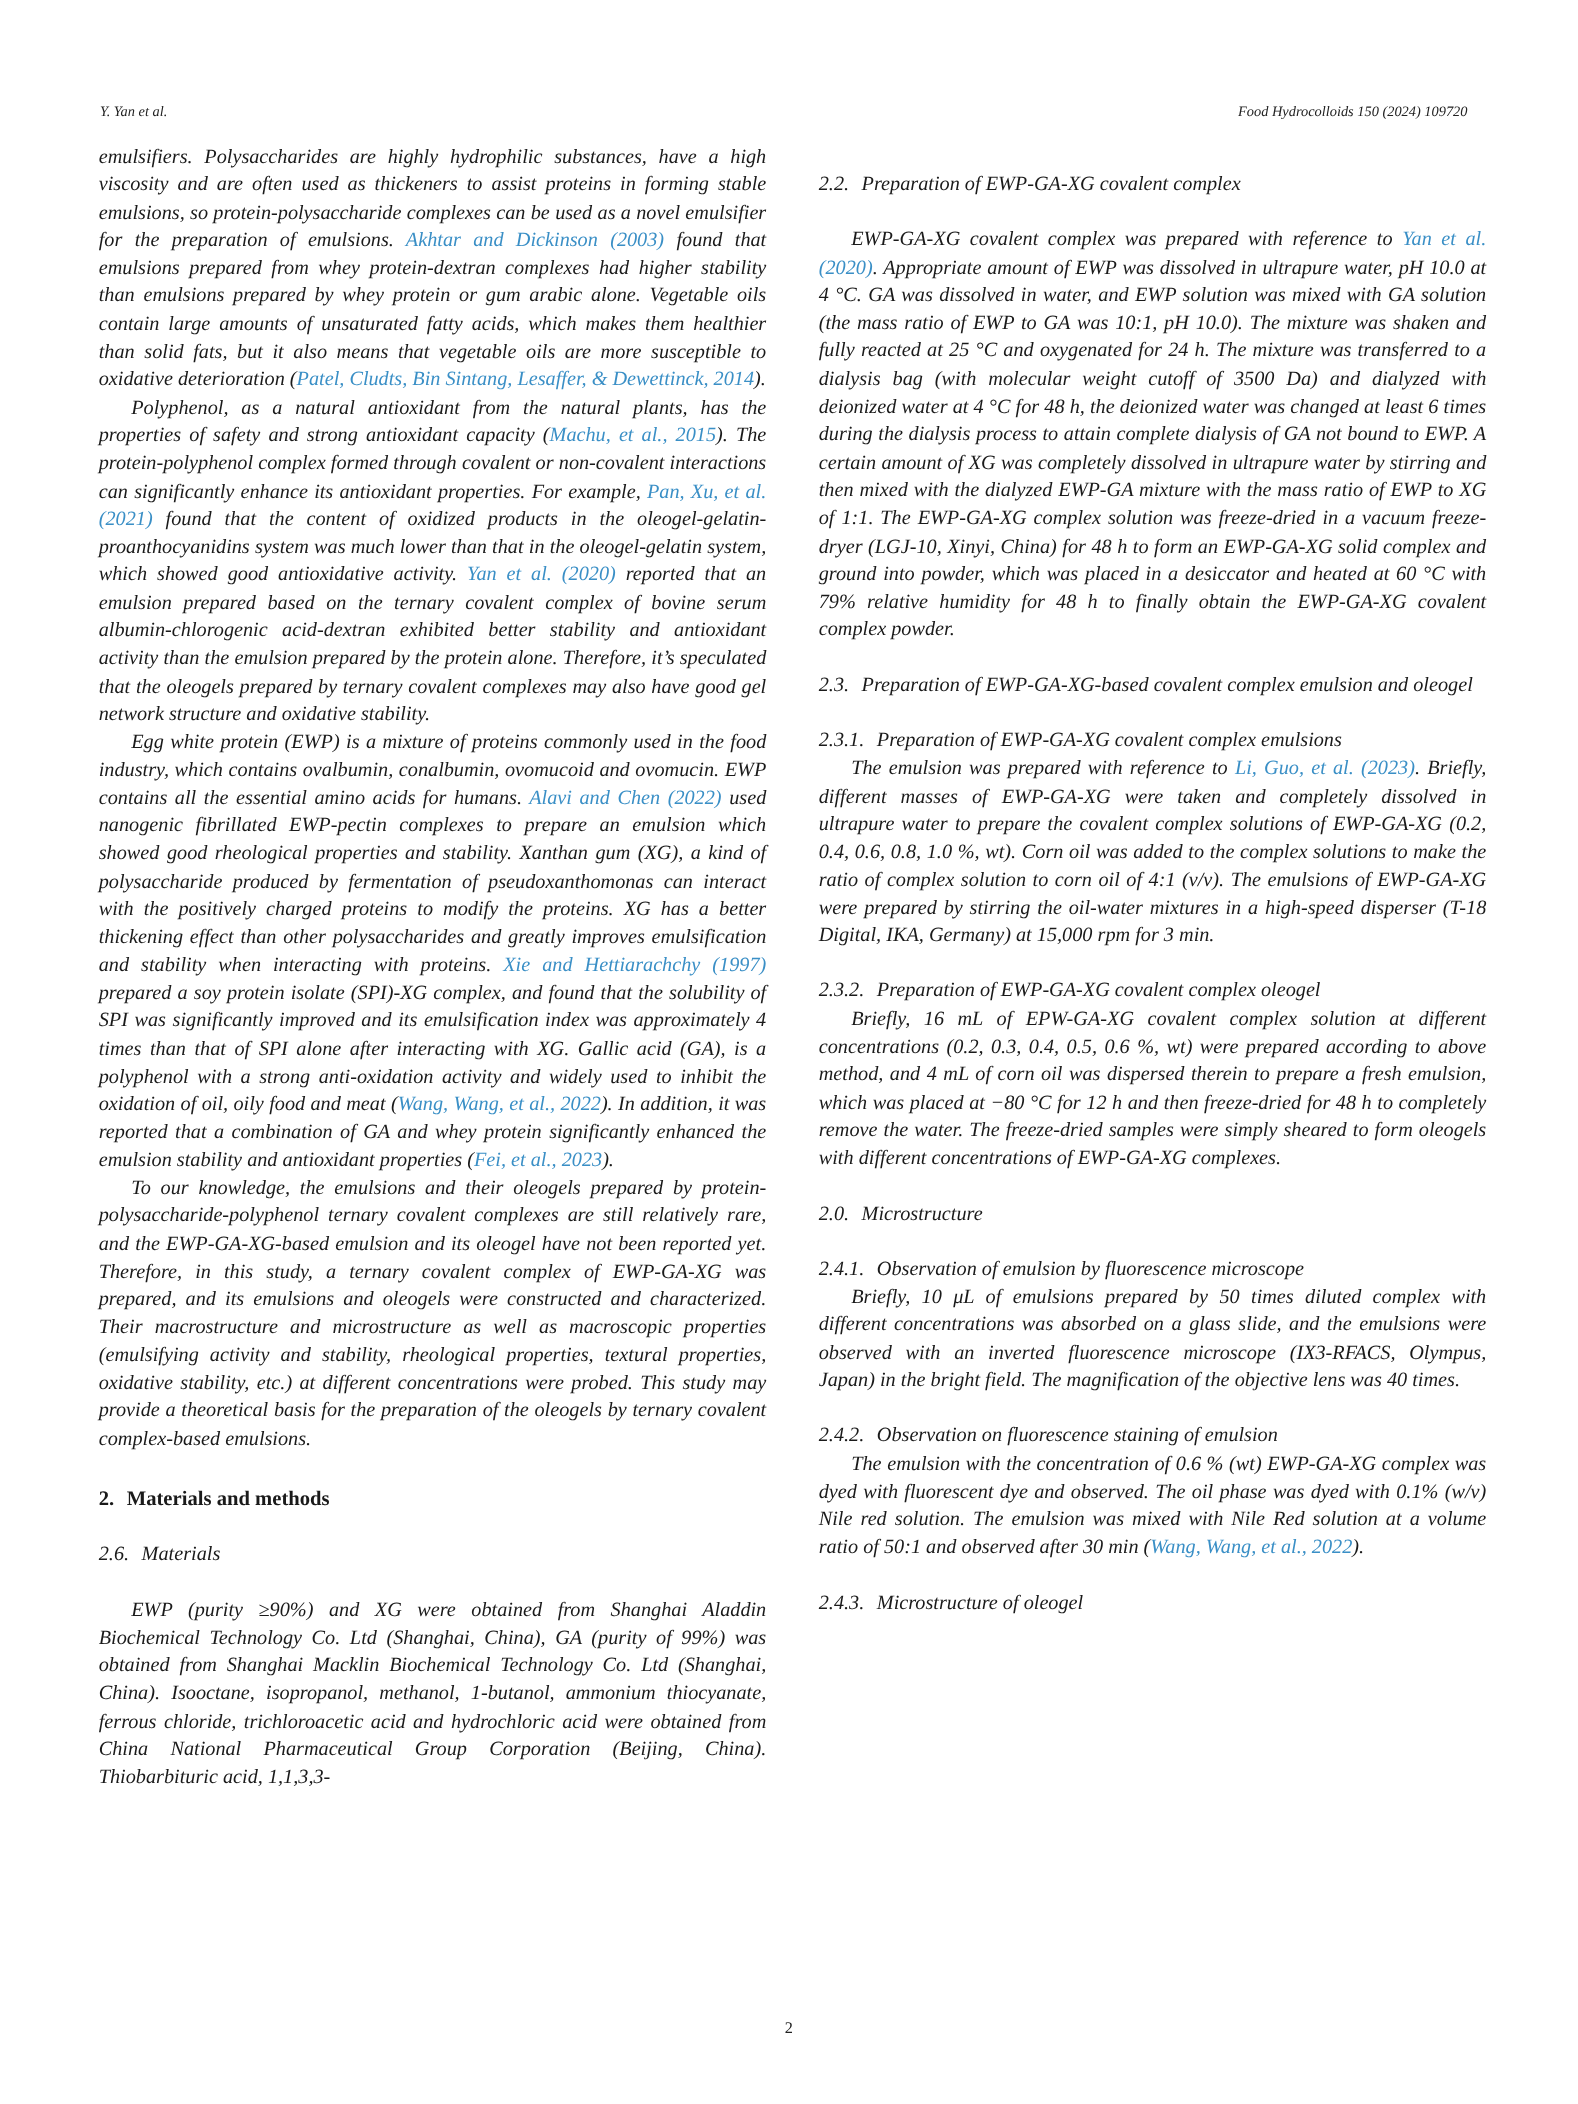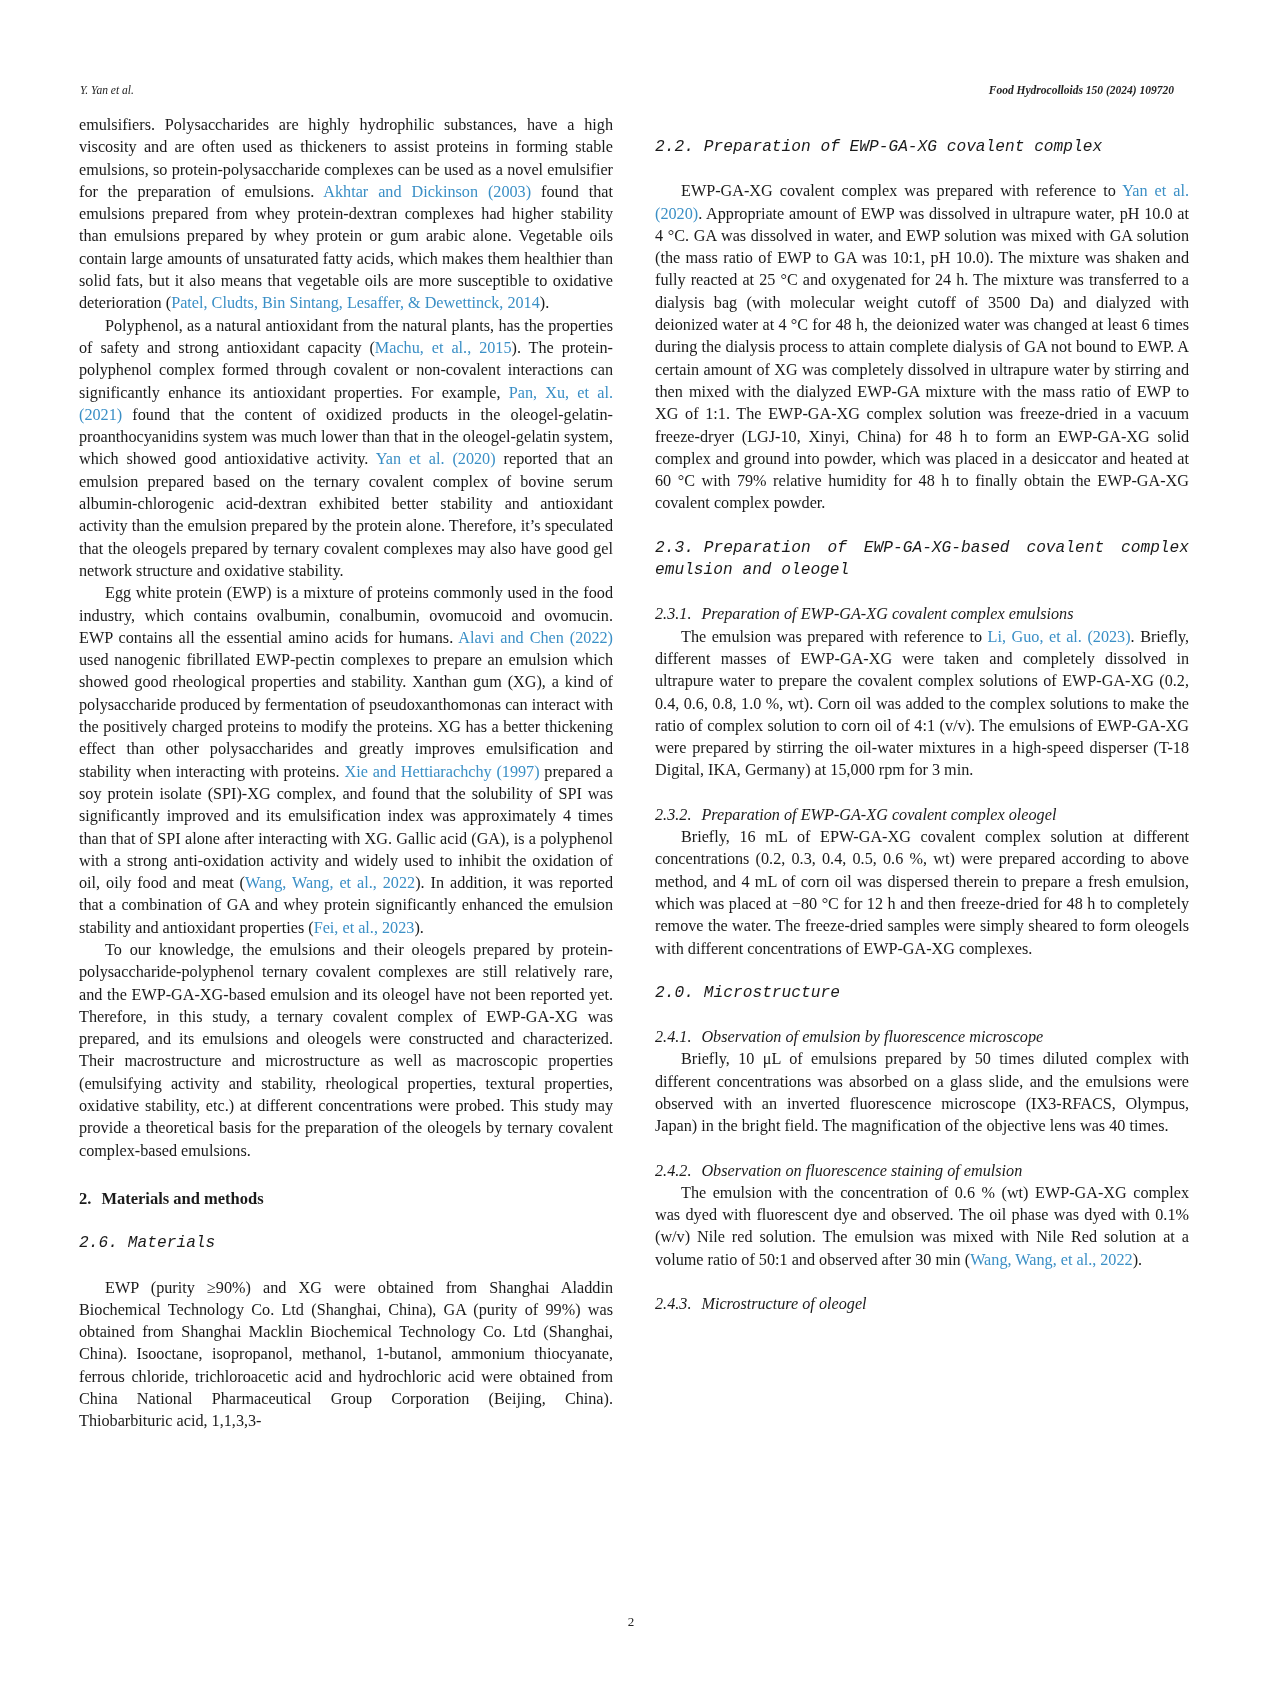--- a/index.html
+++ b/index.html
@@ -1,27 +1,27 @@
 <!DOCTYPE html>
 <html><head>
 <meta charset="utf-8">
 <style>
   html, body { margin:0; padding:0; background:#ffffff; }
   body { width:1262px; height:1683px; position:relative; font-family:"DejaVu Serif","Liberation Serif",serif; color:#1a1a1a; }
   .running { position:absolute; top:84px; font-family:"Liberation Serif",serif; font-style:italic; font-size:11.5px; color:#222; }
   .running.left { left:80px; }
-  .running.right { right:88px;font-weight:bold; }
+  .running.right { right:88px; }
   .col { position:absolute; top:114px; width:534px; font-family:"Liberation Serif",serif; font-size:16.2px; line-height:22.3px; text-align:justify; hyphens:auto; }
   .col.left { left:79px; }
   .col.right { left:655px; }
-  .p { margin:0; text-indent:0; }
+  .p { margin:0; text-indent:0;font-style:italic; }
   .p.ind { text-indent:26px; }
   .link { color:#3a8fc6; }
   .h2 { font-weight:bold; font-size:16.5px; margin:26px 0 12px 0; }
-  .h3 { font-style:italic; margin:22px 0 0 0;font-family:Liberation Mono, monospace; }
+  .h3 { font-style:italic; margin:22px 0 0 0; }
   .h4 { font-style:italic; margin:22px 0 0 0; }
   .gap { height:22px; }
   .num { margin-right:10px; }
   .pagenum { position:absolute; top:1614px; left:0; width:1262px; text-align:center; font-family:"Liberation Serif",serif; font-size:13px; color:#222; }
 </style>
 </head>
 <body>
 
 <div class="running left">Y. Yan et al.</div>
 <div class="running right">Food Hydrocolloids 150 (2024) 109720</div>

